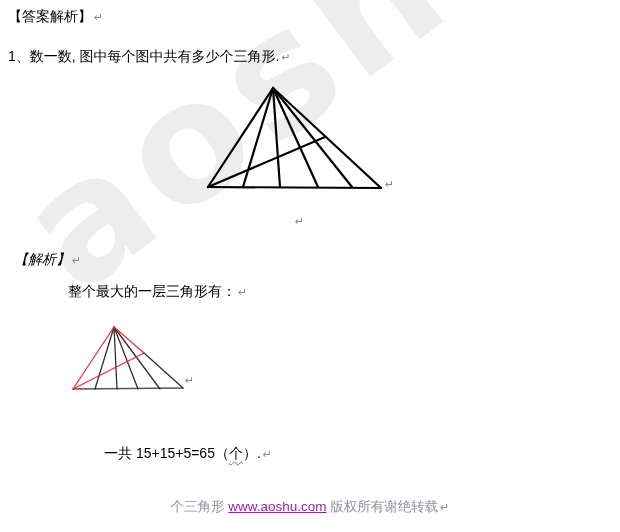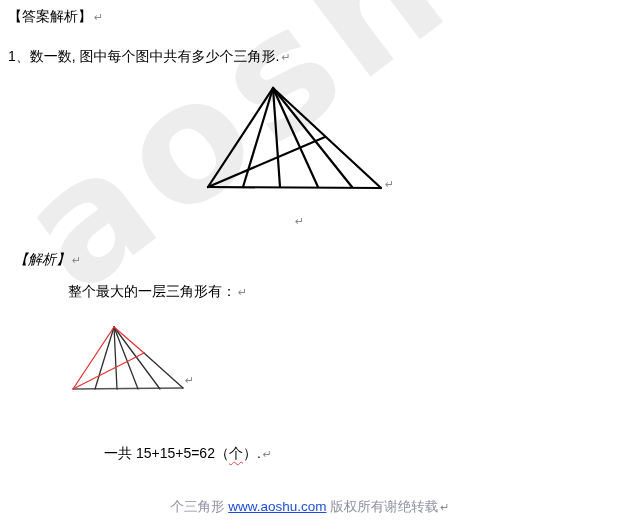--- a/index.html
+++ b/index.html
@@ -17,21 +17,21 @@
     font-family:"DejaVu Sans",sans-serif;font-weight:bold;font-size:165px;
     letter-spacing:10px;color:#ededed;
     transform:rotate(-37deg);
     pointer-events:none;user-select:none;
   }
   .figure{position:absolute;z-index:2;}
   .footer{
     position:absolute;left:0;top:498px;width:620px;text-align:center;z-index:2;
     font-size:13.5px;color:#8f8fa3;white-space:nowrap;
   }
-  .footer a{color:#1d4ed8;text-decoration:underline;cursor:pointer;}
+  .footer a{color:#a21caf;text-decoration:underline;cursor:pointer;}
   .spell-error{
     text-decoration-line:underline;
     text-decoration-style:wavy;
     text-decoration-color:#e04a3a;
     text-decoration-thickness:1px;
     text-underline-offset:3px;
   }
 </style>
 </head>
 <body>
@@ -75,17 +75,17 @@
     </g>
     <g stroke="#e83333" stroke-width="1.3" stroke-linecap="round" fill="none">
       <line x1="49" y1="7" x2="8" y2="69"></line>
       <line x1="49" y1="7" x2="79" y2="33"></line>
       <line x1="8" y1="69" x2="79" y2="33"></line>
     </g>
   </svg>
   <span class="pm-abs" style="left:185px;top:374px;">↵</span>
 
 
-  <div class="abs txt" style="left:104px;top:445px;"><span>一共 15+15+5=62（</span><span class="spell-error">个</span><span>）.</span><span class="pm">↵</span></div>
+  <div class="abs txt" style="left:104px;top:445px;"><span>一共 15+15+5=65（</span><span class="spell-error">个</span><span>）.</span><span class="pm">↵</span></div>
 
   <div class="footer"><span>个三角形 </span><a>www.aoshu.com</a><span> 版权所有谢绝转载</span><span class="pm">↵</span></div>
 
 </div>
 
 </body></html>

